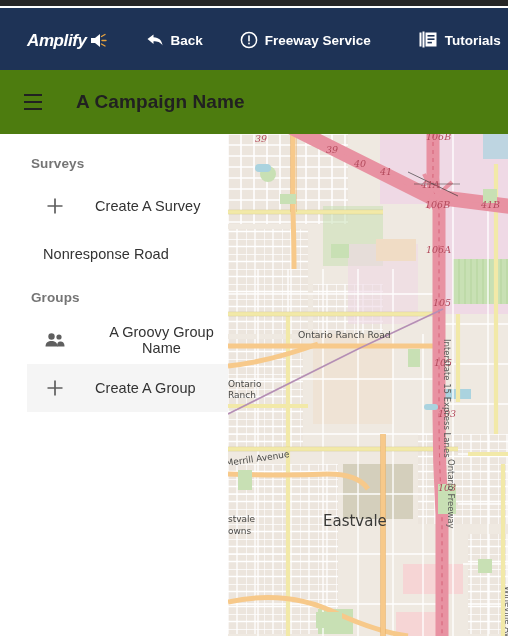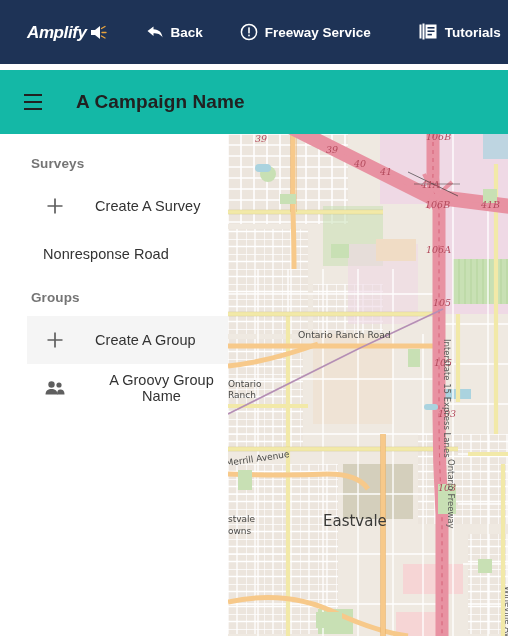--- a/index.html
+++ b/index.html
@@ -13,21 +13,21 @@
 
   
   .top-strip {
     position: absolute; top: 0; left: 0;
     width: 508px; height: 6px;
     background: #262626;
   }
 
   
   .brand-bar {
-    position: absolute; top: 0; left: 0;
+    position: absolute; top: 8px; left: 0;
     width: 508px; height: 64px;
     background: #1e3356;
     display: flex; align-items: center;
   }
   .logo {
     margin-left: 27px;
     display: flex; align-items: center;
     height: 22px;
   }
   .logo-word {
@@ -50,21 +50,21 @@
   }
   .util .ic { display: flex; align-items: center; margin-right: 7px; }
   .util-back { margin-left: 36px; }
   .util-cs   { margin-left: 37px; }
   .util-tut  { margin-left: 48px; }
 
   
   .app-bar {
     position: absolute; top: 70px; left: 0;
     width: 508px; height: 64px;
-    background: #14b8a6;
+    background: #4d7c0f;
     display: flex; align-items: center;
   }
   .hamburger {
     margin-left: 24px;
     width: 24px; height: 24px;
     display: flex; flex-direction: column; justify-content: center;
     cursor: pointer;
   }
   .hamburger span {
     display: block; height: 2px; width: 18px;
@@ -366,36 +366,36 @@
       <span class="txt">Create A Survey</span>
     </div>
 
 
     <div class="nav-item plain">
       <span class="txt">Nonresponse Road</span>
     </div>
 
     <div class="section-label">Groups</div>
 
-    <div class="nav-item selected">
-      <span class="ic">
-        <svg width="20" height="20" viewBox="0 0 20 20">
-          <path d="M10 2.5 V17.5 M2.5 10 H17.5" stroke="#5f5f5f" stroke-width="1.7" fill="none"></path>
-        </svg>
-      </span>
-      <span class="txt">Create A Group</span>
-    </div>
-
     <div class="nav-item">
       <span class="ic">
         <svg width="22" height="16" viewBox="0 0 22 16">
           <circle cx="7.5" cy="4.5" r="3.2" fill="#5f5f5f"></circle>
           <circle cx="15" cy="5" r="2.6" fill="#5f5f5f"></circle>
           <path d="M1.5 14.5 C1.5 10.6 4.2 9 7.5 9 C10.8 9 13.5 10.6 13.5 14.5 Z" fill="#5f5f5f"></path>
           <path d="M13 14.5 C13 11.3 14 9.6 16.2 9.6 C18.6 9.6 20.5 10.9 20.5 14.5 Z" fill="#5f5f5f"></path>
         </svg>
       </span>
       <span class="txt">A Groovy Group Name</span>
     </div>
 
+    <div class="nav-item selected">
+      <span class="ic">
+        <svg width="20" height="20" viewBox="0 0 20 20">
+          <path d="M10 2.5 V17.5 M2.5 10 H17.5" stroke="#5f5f5f" stroke-width="1.7" fill="none"></path>
+        </svg>
+      </span>
+      <span class="txt">Create A Group</span>
+    </div>
+
 
   </div>
 </div>
 
 </body></html>

